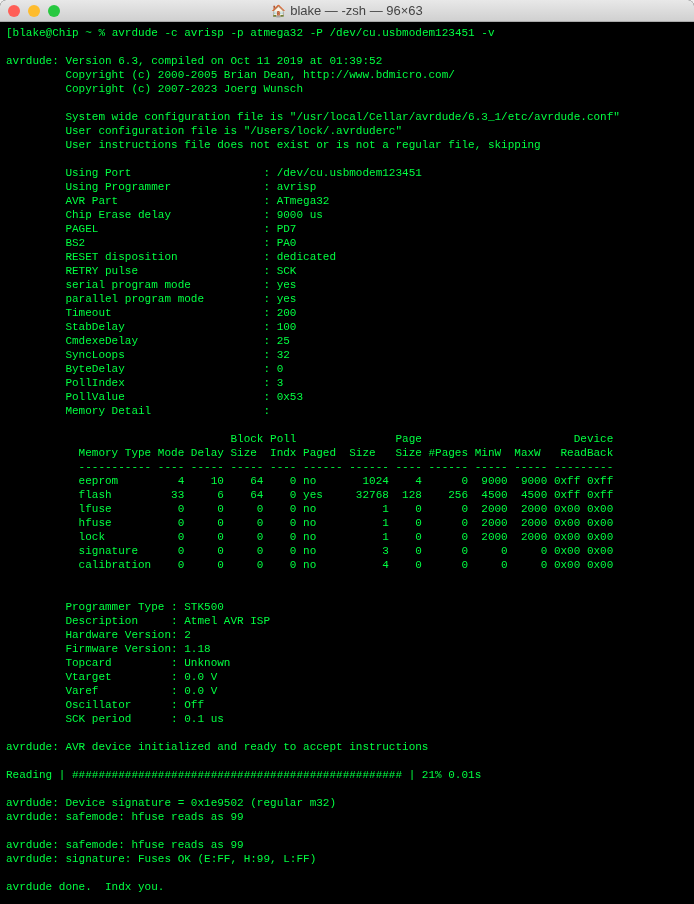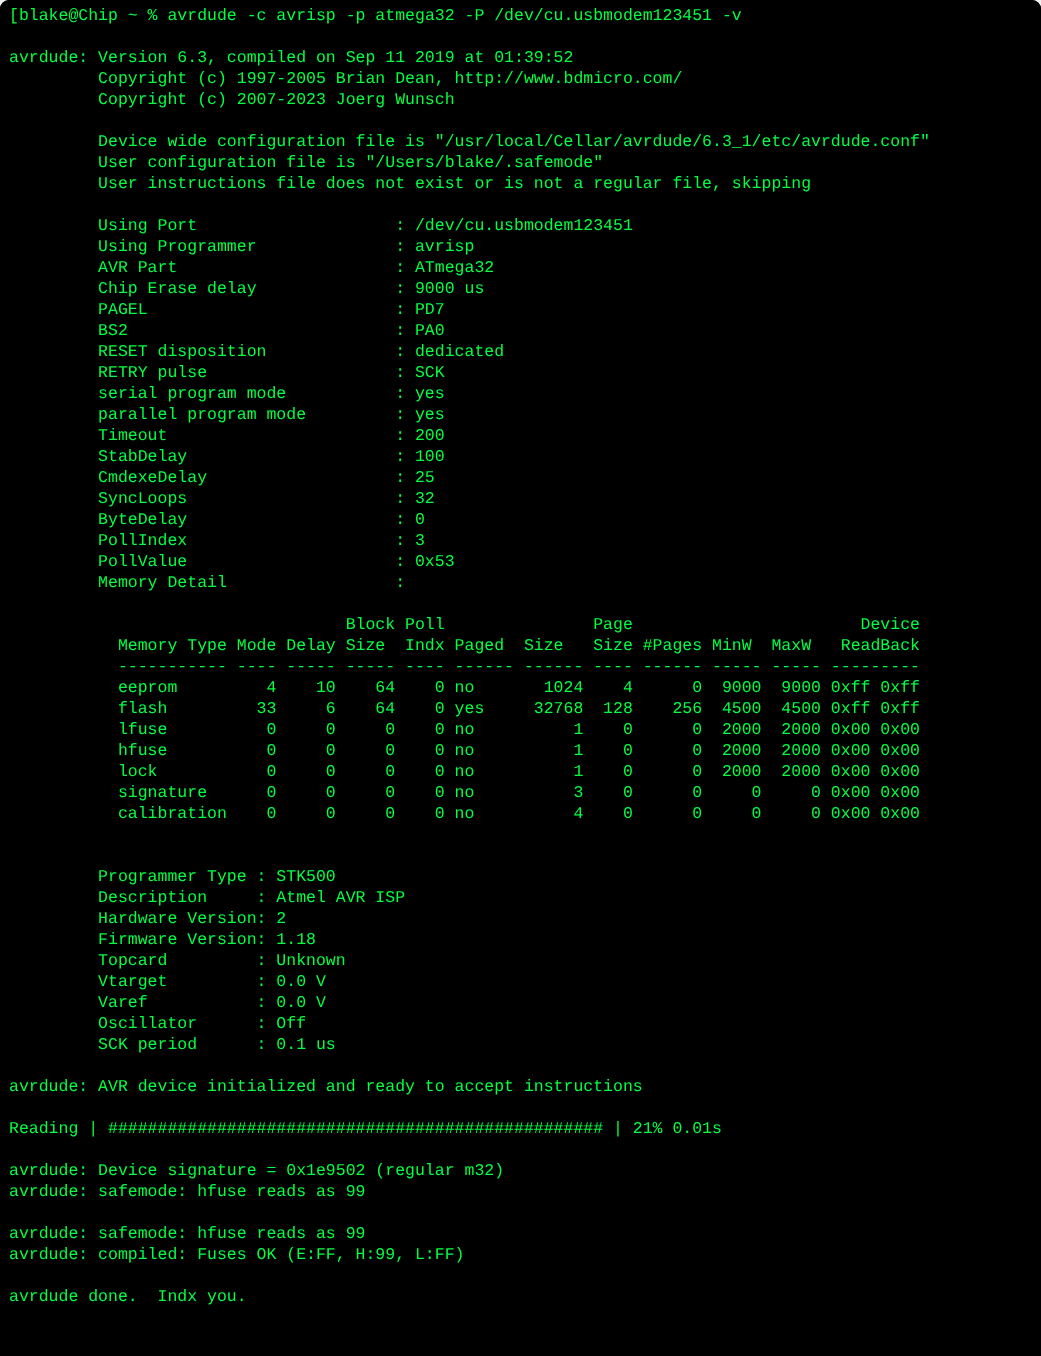--- a/index.html
+++ b/index.html
@@ -66,29 +66,39 @@
     width: 14px;
     height: 20px;
     background: #bbb;
     border: 1px solid #888;
   }
 </style>
 </head>
 <body>
 
 <div class="window">
+  <div class="titlebar">
+    <div class="traffic-lights">
+      <div class="light red"></div>
+      <div class="light yellow"></div>
+      <div class="light green"></div>
+    </div>
+    <div class="title">
+      <span class="home-icon">🏠</span><span>blake — -zsh — 96×63</span>
+    </div>
+  </div>
   <div class="scrollbar"></div>
   <div class="terminal"><span>[blake@Chip ~ % </span><span>avrdude -c avrisp -p atmega32 -P /dev/cu.usbmodem123451 -v</span>
 
-<span>avrdude: Version 6.3, compiled on Sep 11 2019 at 01:39:52</span>
-<span>         Copyright (c) 1997-2005 Brian Dean, http://www.bdmicro.com/</span>
+<span>avrdude: Version 6.3, compiled on Oct 11 2019 at 01:39:52</span>
+<span>         Copyright (c) 2000-2005 Brian Dean, http://www.bdmicro.com/</span>
 <span>         Copyright (c) 2007-2023 Joerg Wunsch</span>
 
-<span>         Device wide configuration file is "/usr/local/Cellar/avrdude/6.3_1/etc/avrdude.conf"</span>
-<span>         User configuration file is "/Users/blake/.safemode"</span>
+<span>         System wide configuration file is "/usr/local/Cellar/avrdude/6.3_1/etc/avrdude.conf"</span>
+<span>         User configuration file is "/Users/lock/.avrduderc"</span>
 <span>         User instructions file does not exist or is not a regular file, skipping</span>
 
 <span id="settings-block">         Using Port                    : /dev/cu.usbmodem123451
          Using Programmer              : avrisp
          AVR Part                      : ATmega32
          Chip Erase delay              : 9000 us
          PAGEL                         : PD7
          BS2                           : PA0
          RESET disposition             : dedicated
          RETRY pulse                   : SCK
@@ -126,19 +136,19 @@
          SCK period      : 0.1 us
 </span>
 <span>avrdude: AVR device initialized and ready to accept instructions</span>
 
 <span>Reading | ################################################## | 21% 0.01s</span>
 
 <span>avrdude: Device signature = 0x1e9502 (regular m32)</span>
 <span>avrdude: safemode: hfuse reads as 99</span>
 
 <span>avrdude: safemode: hfuse reads as 99</span>
-<span>avrdude: compiled: Fuses OK (E:FF, H:99, L:FF)</span>
+<span>avrdude: signature: Fuses OK (E:FF, H:99, L:FF)</span>
 
 <span>avrdude done.  Indx you.</span>
 
 
 </div>
 </div>
 
 </body></html>

